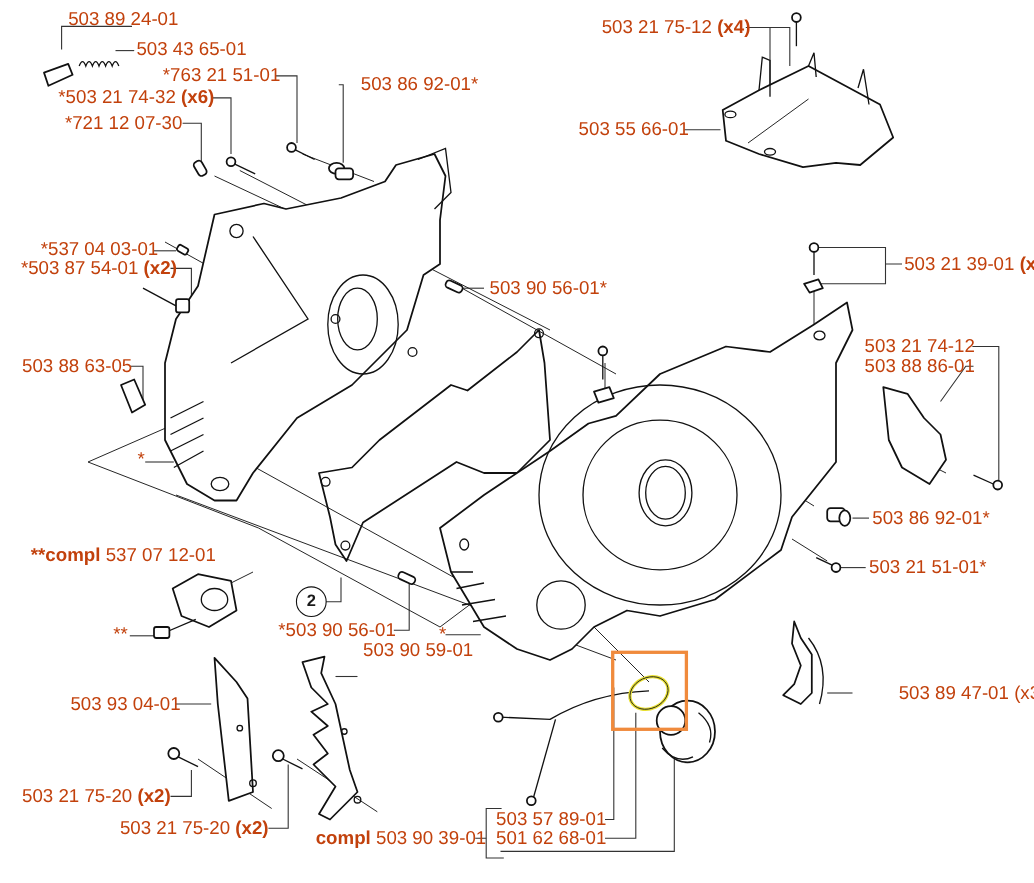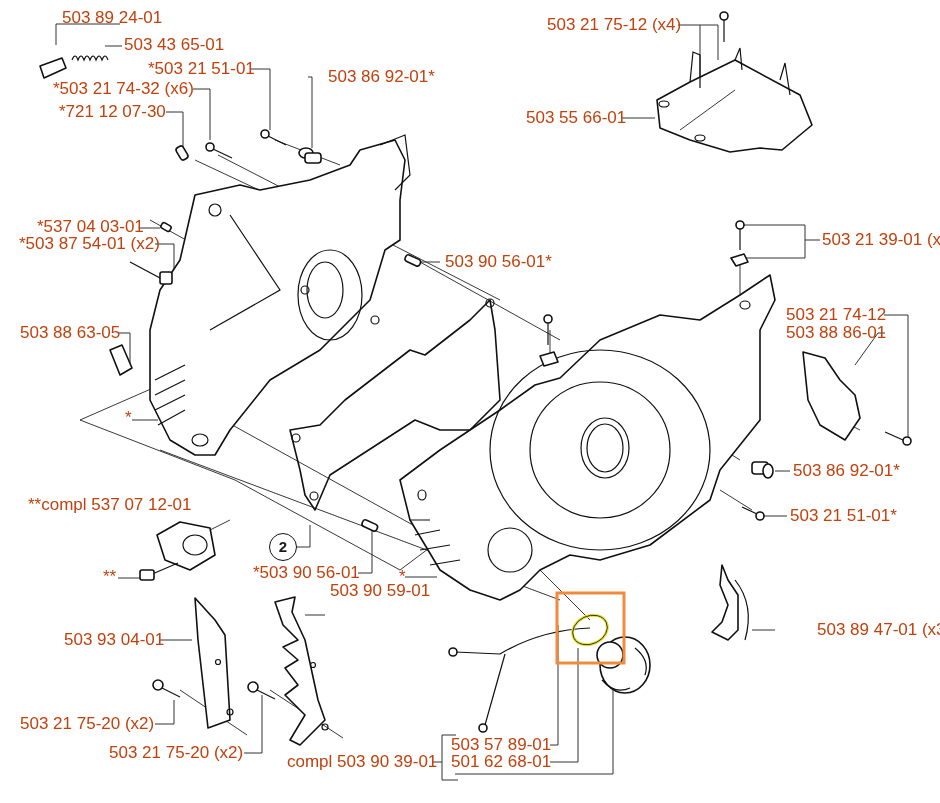--- a/index.html
+++ b/index.html
@@ -1,20 +1,20 @@
 <!DOCTYPE html>
 <html><head>
 <meta charset="utf-8">
 <style>
   html, body { margin: 0; padding: 0; background: #ffffff; }
   body { width: 940px; height: 803px; position: relative; overflow: hidden;
          font-family: "Liberation Sans", sans-serif; color: #1a1a1a; }
   #diagram { position: absolute; left: 0; top: 0; width: 940px; height: 803px; }
   .lbl { position: absolute; font-size: 17px; line-height: 16px; white-space: nowrap; color: #c2410c; }
-  .lbl b { font-weight: normal; }
+  .lbl b { font-weight: bold; }
   .part { fill: #ffffff; stroke: #111; stroke-width: 1.6; stroke-linejoin: round; }
   .thin { fill: none; stroke: #222; stroke-width: 0.9; }
   .lead { fill: none; stroke: #333; stroke-width: 1; }
   .detail { fill: none; stroke: #111; stroke-width: 1.2; }
   .callout-circle { position: absolute; width: 26px; height: 26px; border: 1.4px solid #111; border-radius: 50%;
                     font-weight: bold; font-size: 15px; text-align: center; line-height: 26px; background: #fff; }
 </style>
 </head>
 <body>
 
@@ -228,21 +228,21 @@
     <ellipse class="part" cx="625" cy="665" rx="25" ry="28"></ellipse>
     <ellipse class="part" cx="610" cy="655" rx="13" ry="13"></ellipse>
     <path class="detail" d="M602,680 Q615,695 630,688"></path>
     <path class="detail" d="M635,648 Q650,660 645,675"></path>
   </g>
   <rect x="557" y="593" width="67" height="70" fill="none" stroke="#f08a3c" stroke-width="3"></rect>
 </svg>
 
 <div class="lbl" style="left:62px;top:10px"><span>503 89 24-01</span></div>
 <div class="lbl" style="left:124px;top:37px"><span>503 43 65-01</span></div>
-<div class="lbl" style="left:148px;top:61px"><span>*503 21 51-01</span></div>
+<div class="lbl" style="left:148px;top:61px"><span>*763 21 51-01</span></div>
 <div class="lbl" style="left:328px;top:69px"><span>503 86 92-01*</span></div>
 <div class="lbl" style="left:53px;top:81px"><span>*503 21 74-32</span> <b>(x6)</b></div>
 <div class="lbl" style="left:59px;top:104px"><span>*721 12 07-30</span></div>
 
 <div class="lbl" style="left:547px;top:17px"><span>503 21 75-12</span> <b>(x4)</b></div>
 <div class="lbl" style="left:526px;top:110px"><span>503 55 66-01</span></div>
 
 <div class="lbl" style="left:37px;top:219px"><span>*537 04 03-01</span></div>
 <div class="lbl" style="left:19px;top:236px"><span>*503 87 54-01</span> <b>(x2)</b></div>
 <div class="lbl" style="left:445px;top:254px"><span>503 90 56-01*</span></div>

